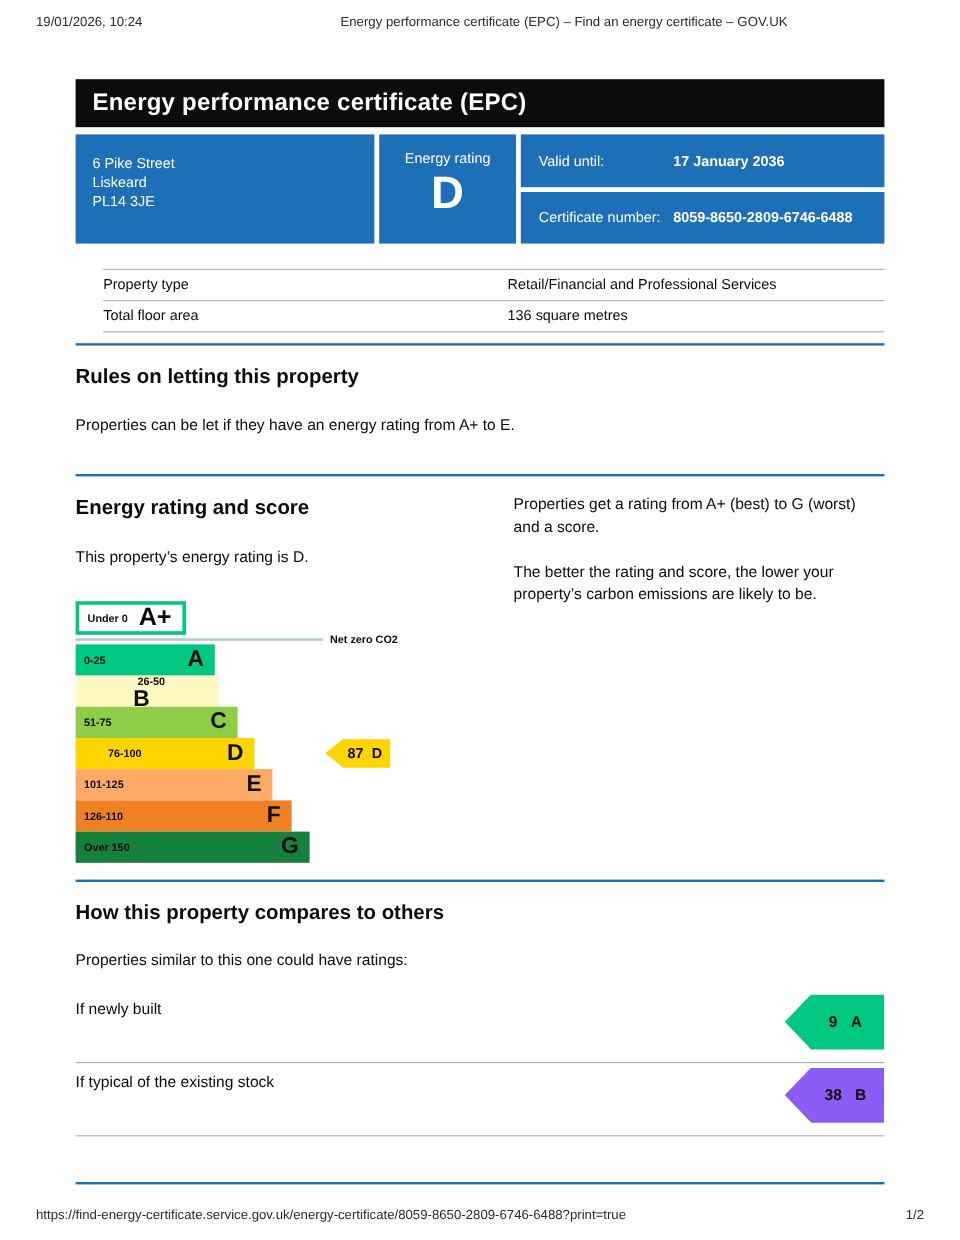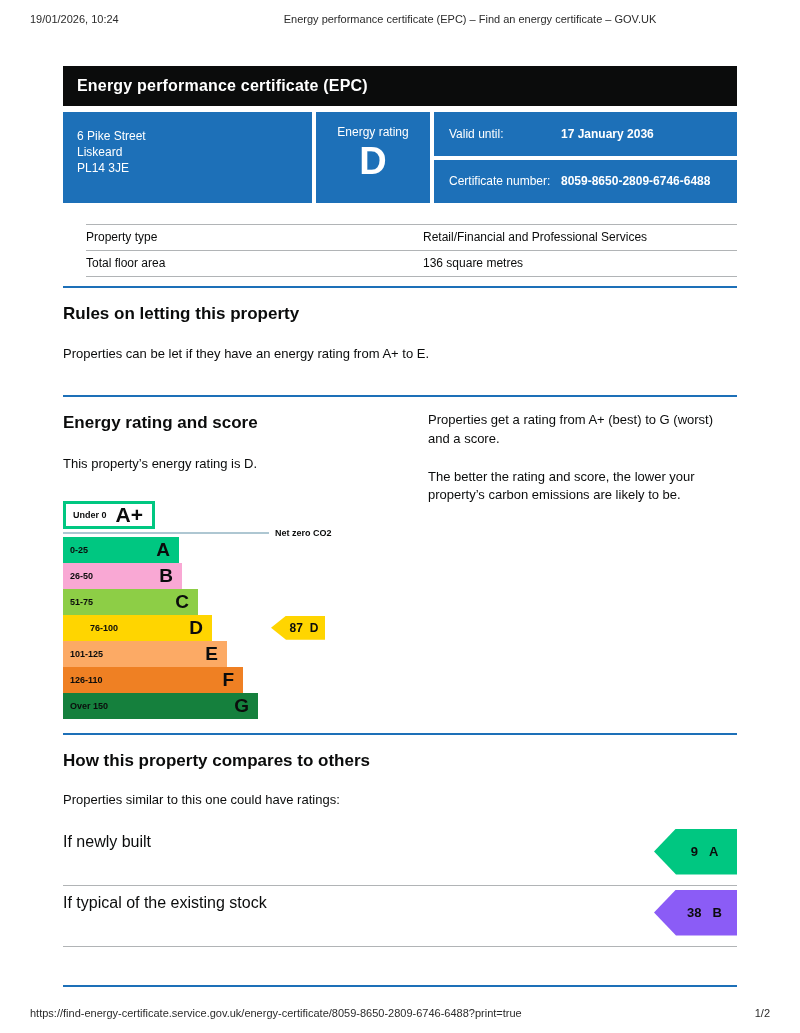--- a/index.html
+++ b/index.html
@@ -38,21 +38,21 @@
   .content { margin: 0 63px; width: 674px; }
 
   .banner {
     margin-top: 41px;
     background: #0b0c0c;
     color: #ffffff;
     height: 40px;
     display: flex;
     align-items: center;
     padding-left: 14px;
-    font-size: 16px;
+    font-size: 20px;
     font-weight: bold;
     letter-spacing: 0.2px;
   }
 
   
   .summary {
     margin-top: 6px;
     display: flex;
     gap: 4px;
     height: 91px;
@@ -157,21 +157,21 @@
   .compare-intro { margin-top: 20px; }
   .compare-rows { margin-top: 15px; }
   .compare-row {
     display: flex;
     justify-content: space-between;
     align-items: flex-start;
     border-bottom: 1px solid #b1b4b6;
     height: 61px;
     padding-top: 4px;
   }
-  .compare-label { font-size: 16px; padding-top: 4px; }
+  .compare-label { font-size: 13px; padding-top: 4px; }
   .compare-arrow {
     width: 83px;
     height: 46px;
     clip-path: polygon(0 50%, 22px 0, 100% 0, 100% 100%, 22px 100%);
     display: flex;
     align-items: center;
     justify-content: center;
     padding-left: 18px;
     gap: 11px;
     font-size: 13px;
@@ -244,21 +244,21 @@
           <span class="band-letter">A+</span>
         </div>
         <div class="netzero-row">
           <span class="netzero-line"></span>
           <span class="netzero-label">Net zero CO2</span>
         </div>
         <div class="band-row band-a" style="background: rgb(0, 199, 129);">
           <span class="band-range">0-25</span>
           <span class="band-letter">A</span>
         </div>
-        <div class="band-row band-b" style="background: #f9a8d4;">
+        <div class="band-row band-b" style="background: #fef9c3; flex-direction: column;">
           <span class="band-range">26-50</span>
           <span class="band-letter">B</span>
         </div>
         <div class="band-row band-c" style="background: rgb(141, 206, 70);">
           <span class="band-range">51-75</span>
           <span class="band-letter">C</span>
         </div>
         <div class="band-row band-d" style="background: rgb(255, 213, 0);">
           <span class="band-range">76-100</span>
           <span class="band-letter">D</span>

